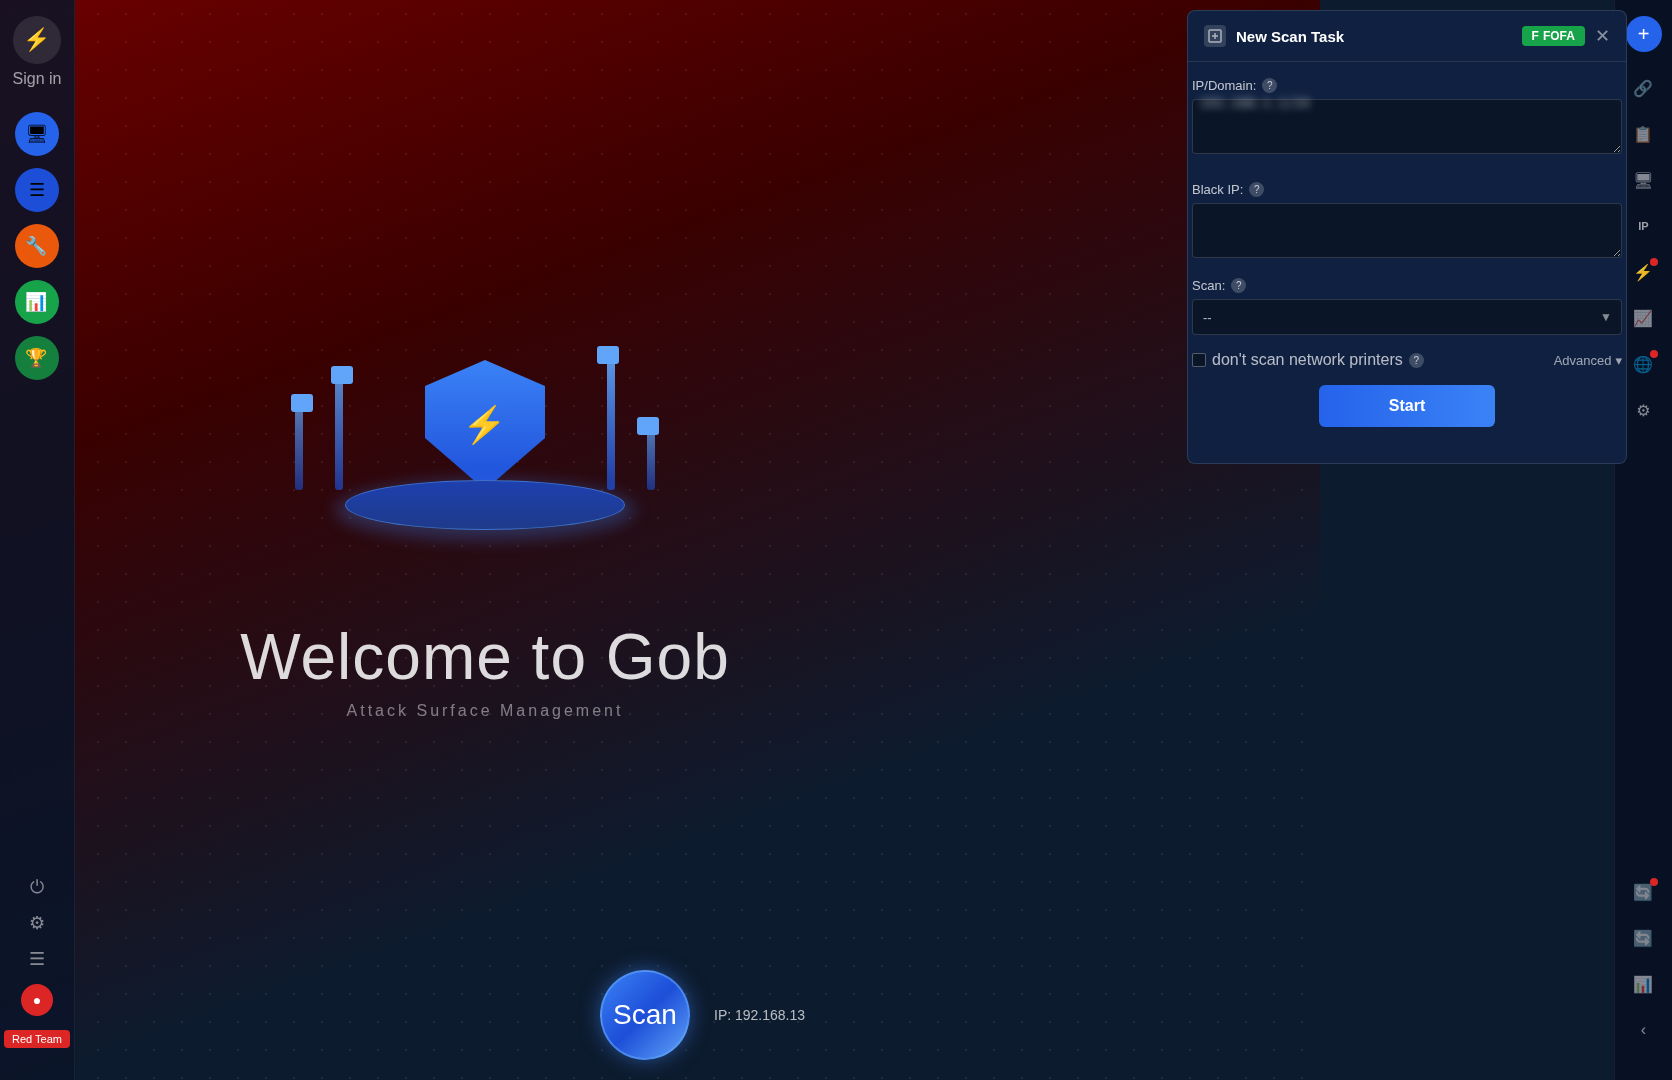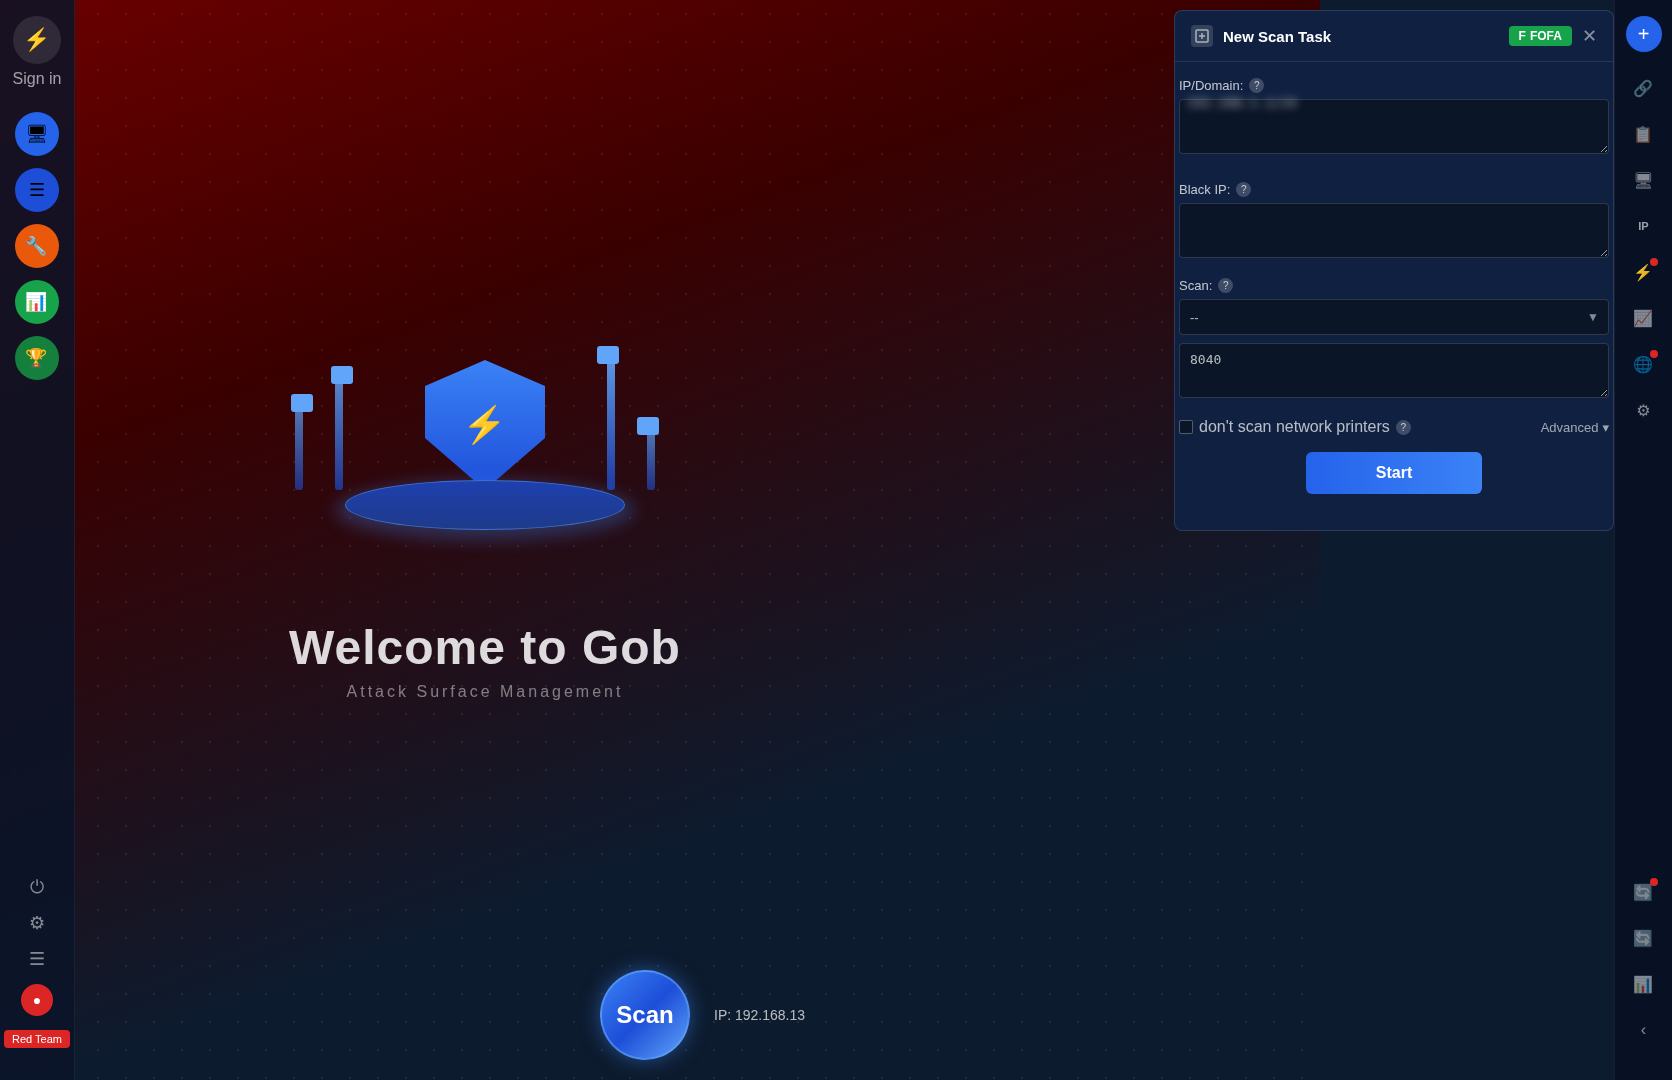--- a/index.html
+++ b/index.html
@@ -219,22 +219,22 @@
     .node-2 { bottom: 216px; left: 96px; }
     .node-3 { bottom: 165px; right: 76px; }
     .node-4 { bottom: 236px; right: 116px; }
 
     .welcome-text {
       text-align: center;
       margin-top: 20px;
     }
 
     .welcome-title {
-      font-size: 48px;
-      font-weight: 700;
+      font-size: 64px;
+      font-weight: 400;
       color: rgba(255,255,255,0.85);
       letter-spacing: 1px;
     }
 
     .welcome-subtitle {
       font-size: 16px;
       color: rgba(255,255,255,0.45);
       letter-spacing: 3px;
       margin-top: 8px;
       font-family: Liberation Sans, sans-serif;
@@ -252,37 +252,37 @@
     }
 
     .scan-circle {
       width: 90px;
       height: 90px;
       border-radius: 50%;
       background: linear-gradient(135deg, #3b82f6 0%, #1d4ed8 50%, #60a5fa 100%);
       display: flex;
       align-items: center;
       justify-content: center;
-      font-size: 24px;
-      font-weight: 700;
+      font-size: 28px;
+      font-weight: 400;
       color: #fff;
       cursor: pointer;
       border: 2px solid rgba(96, 165, 250, 0.6);
       box-shadow: 0 0 20px rgba(59, 130, 246, 0.5);
     }
 
     .ip-label {
       color: rgba(255,255,255,0.7);
       font-size: 14px;
     }
 
     
     .scan-dialog {
       position: absolute;
-      right: 58px;
+      right: 45px;
       top: 10px;
       width: 440px;
       background: #0f2040;
       border: 1px solid rgba(255,255,255,0.12);
       border-radius: 8px;
       z-index: 20;
       padding-bottom: 20px;
     }
 
     .dialog-header {
@@ -690,21 +690,20 @@
       </div>
       <div class="form-select-wrapper">
         <select class="form-select">
           <option value="--">--</option>
           <option value="common">Common ports</option>
           <option value="all">All ports</option>
           <option value="custom">Custom</option>
         </select>
         <span class="select-arrow">▼</span>
       </div>
-      <textarea class="form-input-port" style="min-height: 55px; margin-top: 8px;">8040</textarea>
     </div>
 
     <div class="options-row">
       <div class="checkbox-group">
         <input type="checkbox" class="form-checkbox" style="">
         <span class="checkbox-label">don't scan network printers</span>
         <span class="help-icon">?</span>
       </div>
       <button class="advanced-btn">
         <span>Advanced</span>

